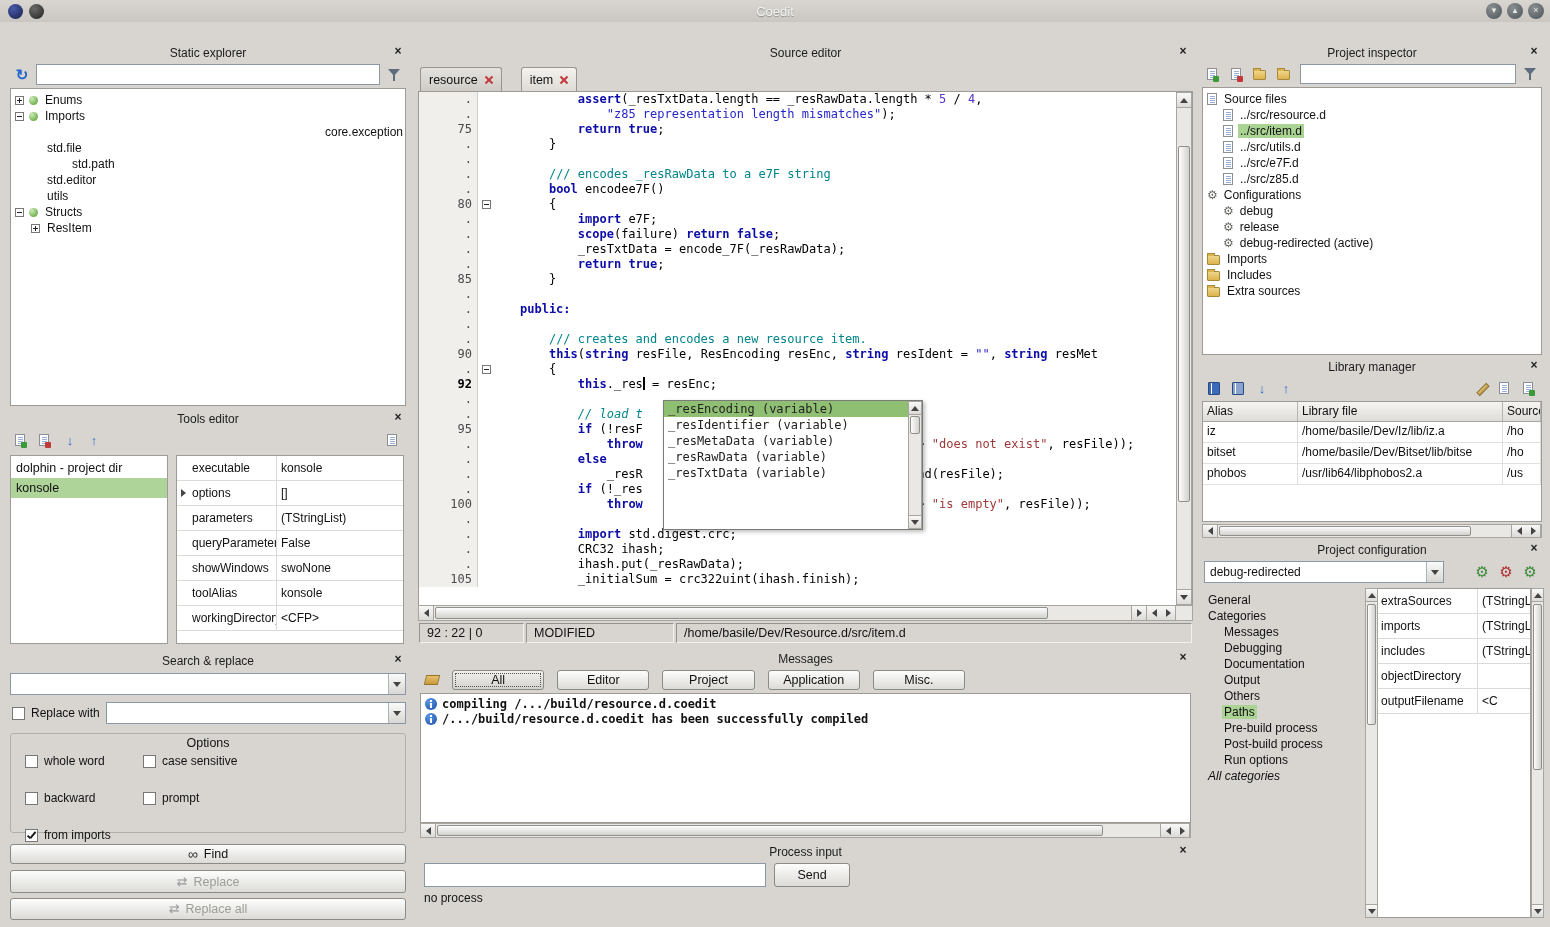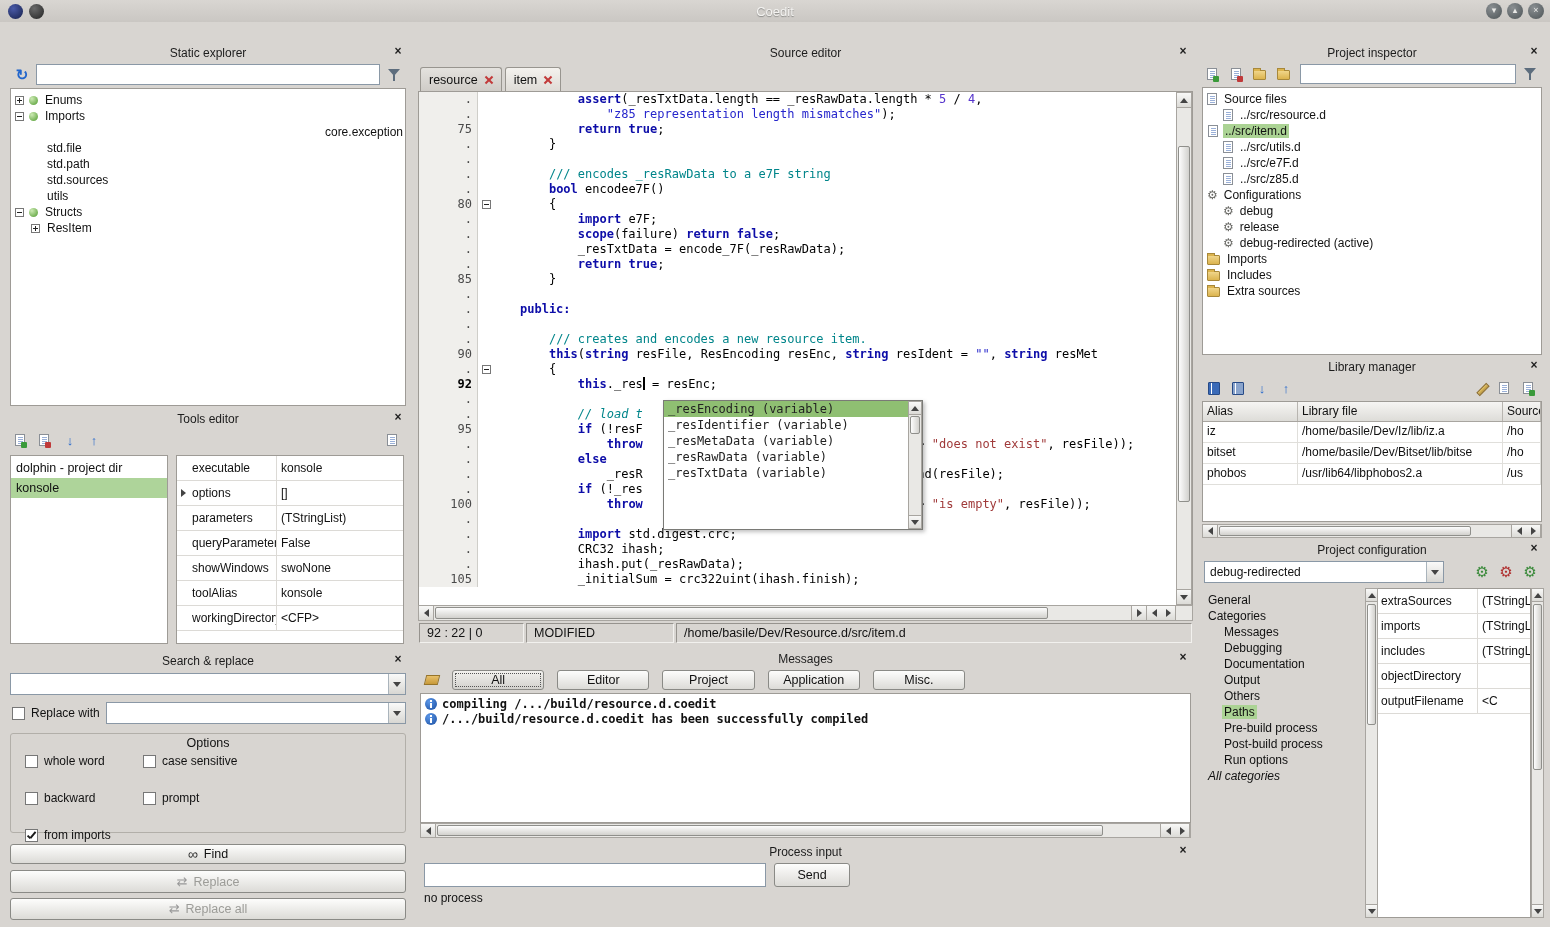--- a/index.html
+++ b/index.html
@@ -96,21 +96,21 @@
 .hscroll{background:#e9e8e5;border:1px solid #a8a5a0;display:flex;align-items:stretch}
 .sbbtn{width:15px;flex:none;background:linear-gradient(#f8f8f7,#dcdbd7);border-right:1px solid #a8a5a0;display:flex;align-items:center;justify-content:center}
 .sbbtn.l{border-left:1px solid #a8a5a0;border-right:none}
 .sbthumb{background:linear-gradient(#fdfdfd,#d2d1cd);border:1px solid #8f8f8b;border-radius:2px}
 .vscroll{background:#e9e8e5;border:1px solid #a8a5a0;display:flex;flex-direction:column;align-items:stretch}
 .vsbtn{height:15px;flex:none;background:linear-gradient(#f8f8f7,#dcdbd7);border-bottom:1px solid #a8a5a0;display:flex;align-items:center;justify-content:center}
 .vsbtn.b{border-top:1px solid #a8a5a0;border-bottom:none}
 .vsthumb{background:linear-gradient(90deg,#fdfdfd,#d2d1cd);border:1px solid #8f8f8b;border-radius:2px;margin:0 1px}
 
 
-.tabbar{height:30px;flex:none;display:flex;align-items:flex-end;gap:3px;padding:0 2px}
+.tabbar{height:30px;flex:none;display:flex;align-items:flex-end;gap:19px;padding:0 2px}
 .tab{height:24px;display:flex;align-items:center;gap:6px;padding:0 8px;background:linear-gradient(#e4e2de,#cfccc7);border:1px solid #98958f;border-bottom:none;border-radius:3px 3px 0 0;font-size:12.5px}
 .tab.active{background:linear-gradient(#f4f2ee,#dedbd6)}
 .editor{flex:1;display:flex;background:#fff;border:1px solid #9e9b96;border-bottom:none;overflow:hidden}
 .gutter{width:79px;flex:none;display:flex;flex-direction:column;font-family:"DejaVu Sans Mono",monospace;font-size:12px}
 .gl{height:15px;display:flex;flex:none}
 .gn{width:58px;background:#f0efec;color:#4a4a4a;text-align:right;padding-right:5px;line-height:15px}
 .gl.cur .gn{color:#000;font-weight:bold}
 .gf{width:21px;background:#fff;border-left:1px solid #cfcec9;position:relative}
 .gf .fbox{position:absolute;left:4px;top:3px}
 .code{flex:1;padding-left:22px;font-family:"DejaVu Sans Mono",monospace;font-size:12px;line-height:15px;overflow:hidden;position:relative}
@@ -199,25 +199,25 @@
           <span class="fbox minus"></span>
           <span class="icon-dot"></span>
           <span class="tlabel">Imports</span>
         </div>
         <div class="trow" style="padding-left: 34px; justify-content: flex-end;">
           <span class="tlabel">core.exception</span>
         </div>
         <div class="trow" style="padding-left: 34px;">
           <span class="tlabel">std.file</span>
         </div>
+        <div class="trow" style="padding-left: 34px; margin-left: 25px;">
+          <span class="tlabel">std.path</span>
+        </div>
         <div class="trow" style="padding-left: 34px;">
-          <span class="tlabel">std.path</span>
-        </div>
-        <div class="trow" style="padding-left: 34px;">
-          <span class="tlabel">std.sources</span>
+          <span class="tlabel">std.editor</span>
         </div>
         <div class="trow" style="padding-left: 34px;">
           <span class="tlabel">utils</span>
         </div>
         <div class="trow" style="padding-left: 4px;">
           <span class="fbox minus"></span>
           <span class="icon-dot"></span>
           <span class="tlabel">Structs</span>
         </div>
         <div class="trow" style="padding-left: 20px;">
@@ -703,21 +703,21 @@
     </div>
     <div class="whitebox" style="flex:1;margin:0 2px 2px 2px;padding-top:3px">
         <div class="trow" style="padding-left: 4px;">
           <span class="icon-page"></span>
           <span class="tlabel">Source files</span>
         </div>
         <div class="trow" style="padding-left: 20px;">
           <span class="icon-page"></span>
           <span class="tlabel">../src/resource.d</span>
         </div>
-        <div class="trow" style="padding-left: 5px;">
+        <div class="trow" style="padding-left: 20px;">
           <span class="icon-page"></span>
           <span class="tlabel selected">../src/item.d</span>
         </div>
         <div class="trow" style="padding-left: 20px;">
           <span class="icon-page"></span>
           <span class="tlabel">../src/utils.d</span>
         </div>
         <div class="trow" style="padding-left: 20px;">
           <span class="icon-page"></span>
           <span class="tlabel">../src/e7F.d</span>

